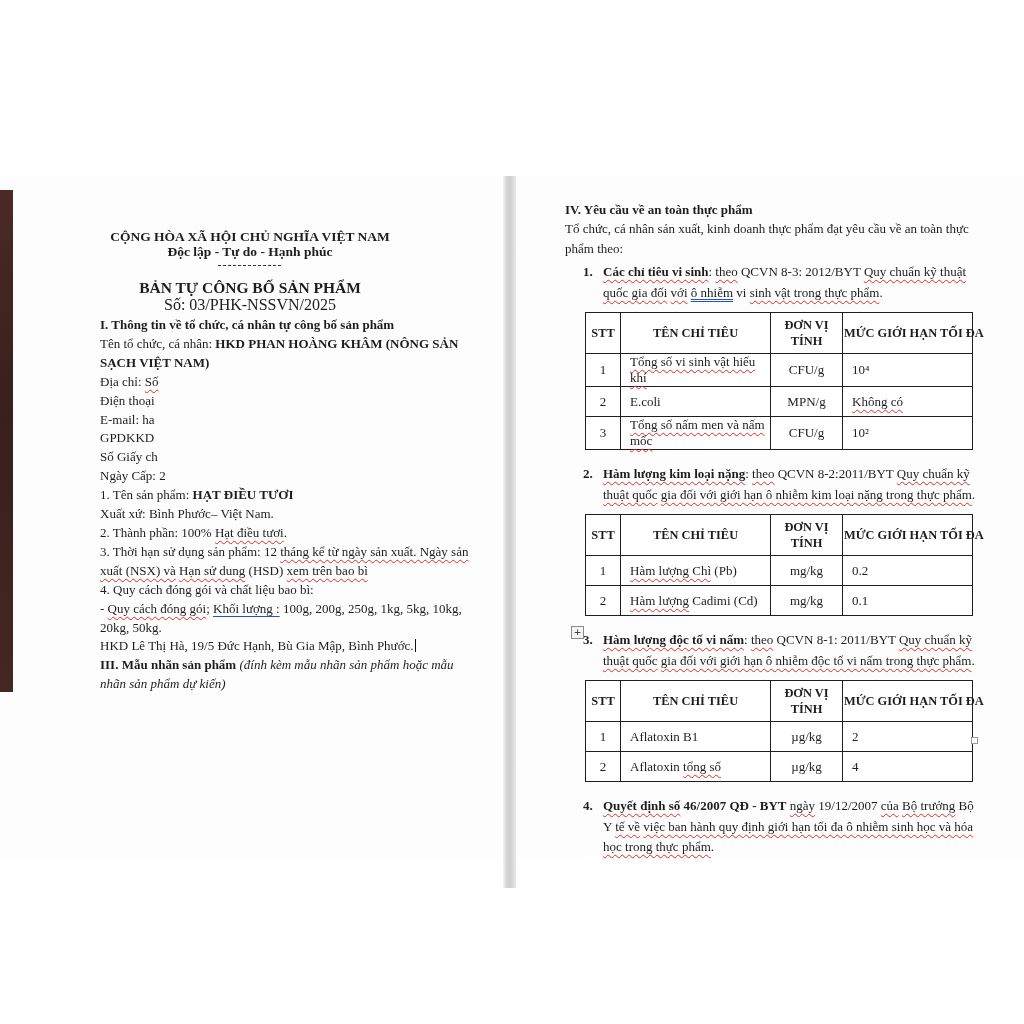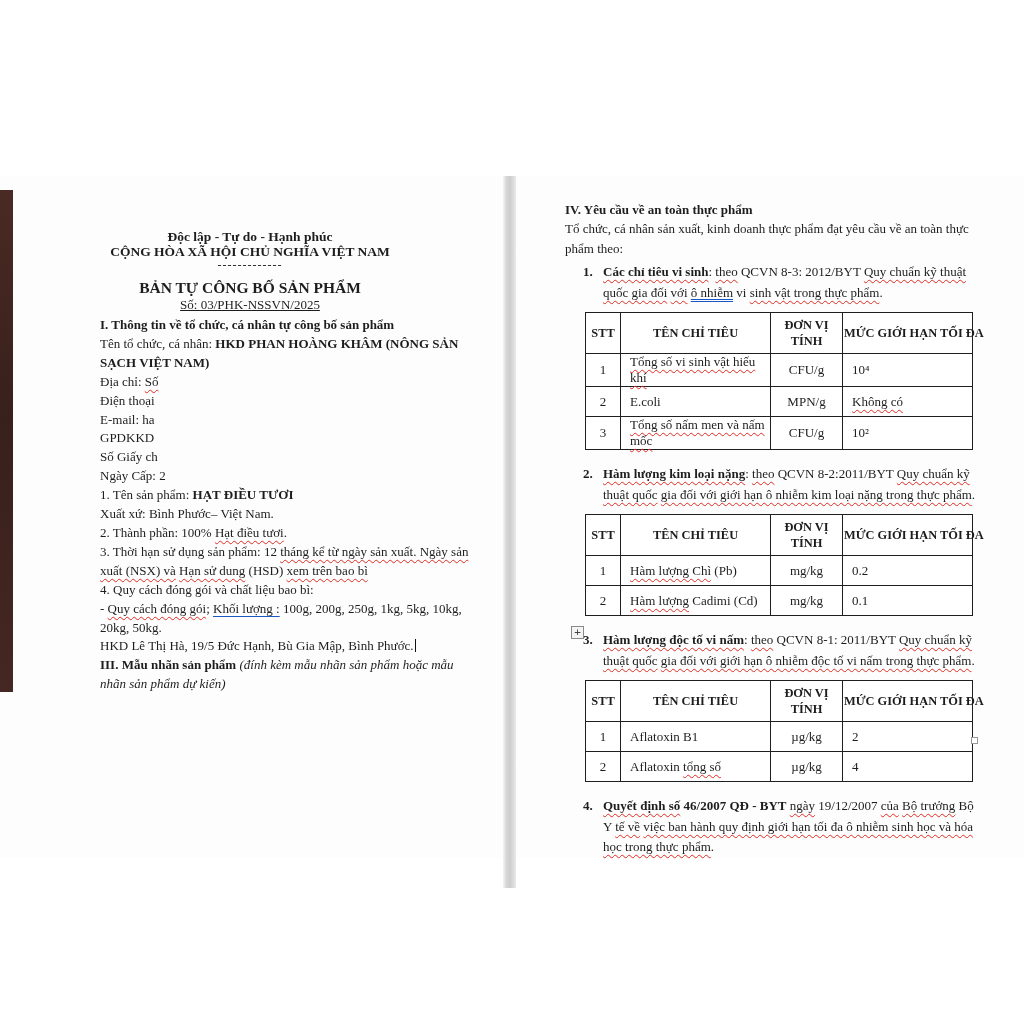--- a/index.html
+++ b/index.html
@@ -13,21 +13,21 @@
   .page{position:absolute;}
   .page-left{left:100px;top:229px;width:372px;}
   .page-right{left:565px;top:200px;width:412px;}
   p{margin:0;}
   .b{font-weight:bold;}
   .it{font-style:italic;}
   .lp-head{width:300px;text-align:center;}
   .lp-head .motto{font-size:13.5px;line-height:15px;font-weight:bold;}
   .lp-head .rule{font-size:12px;line-height:13px;letter-spacing:1px;}
   .lp-head .title{font-size:15.5px;line-height:19px;font-weight:bold;margin-top:6px;}
-  .lp-head .docno{font-size:13px;line-height:15px;text-decoration:underline;}
+  .lp-head .docno{font-size:16px;line-height:15px;}
   .lp-body{margin-top:4px;}
   .lp-body p{font-size:13px;line-height:18.9px;}
   .rp-head{font-size:13px;line-height:19px;font-weight:bold;}
   .rp-intro{font-size:13px;line-height:20px;}
   .item{position:relative;padding-left:38px;font-size:13px;line-height:20.5px;margin-top:3px;margin-bottom:9px;}
   .item .num{position:absolute;left:18px;font-weight:bold;}
   .item2{margin-top:14px;}
   table{border-collapse:collapse;width:387px;margin:8px 0 6px 20px;table-layout:fixed;}
   th,td{border:1px solid #1f1f1f;font-size:13px;vertical-align:middle;background:#fff;}
   th{font-size:12.4px;font-weight:bold;text-align:center;padding:2px 1px;height:36px;line-height:16px;}
@@ -51,22 +51,22 @@
 </head>
 <body>
 
 <div class="canvas">
   <div class="photo-area"></div>
   <div class="photo-edge"></div>
   <div class="gutter"></div>
 
   <div class="page page-left">
     <div class="lp-head">
+      <p class="motto">CỘNG HÒA XÃ HỘI CHỦ NGHĨA VIỆT NAM</p>
       <p class="motto">Độc lập - Tự do - Hạnh phúc</p>
-      <p class="motto">CỘNG HÒA XÃ HỘI CHỦ NGHĨA VIỆT NAM</p>
       <p class="rule">-------------</p>
       <p class="title">BẢN TỰ CÔNG BỐ SẢN PHẨM</p>
       <p class="docno">Số: 03/PHK-NSSVN/2025</p>
     </div>
     <div class="lp-body">
       <p class="b">I. Thông tin về tổ chức, cá nhân tự công bố sản phẩm</p>
       <p><span>Tên tổ chức, cá nhân: </span><span class="b">HKD PHAN HOÀNG KHÂM (NÔNG SẢN SẠCH VIỆT NAM)</span></p>
       <p><span>Địa chỉ: </span><span class="sq">Số</span></p>
       <p>Điện thoại</p>
       <p>E-mail: ha</p>

